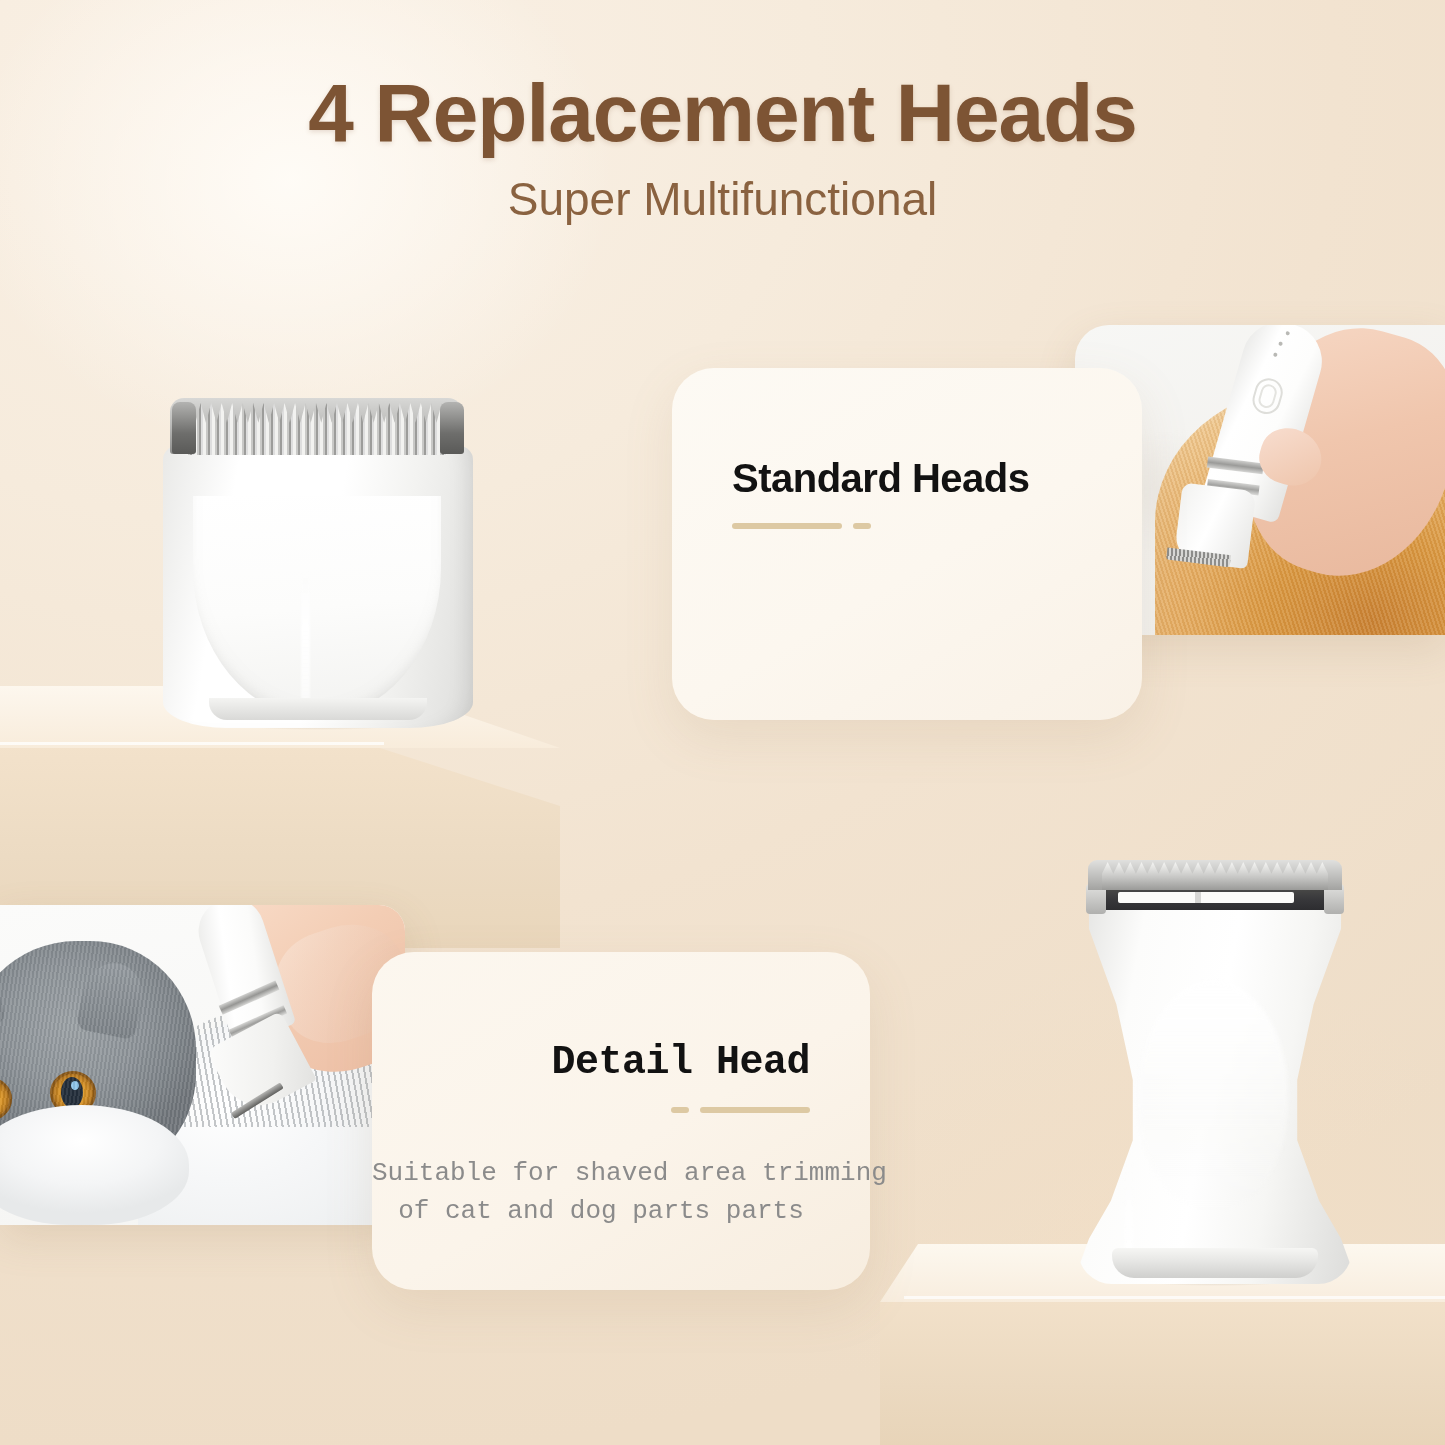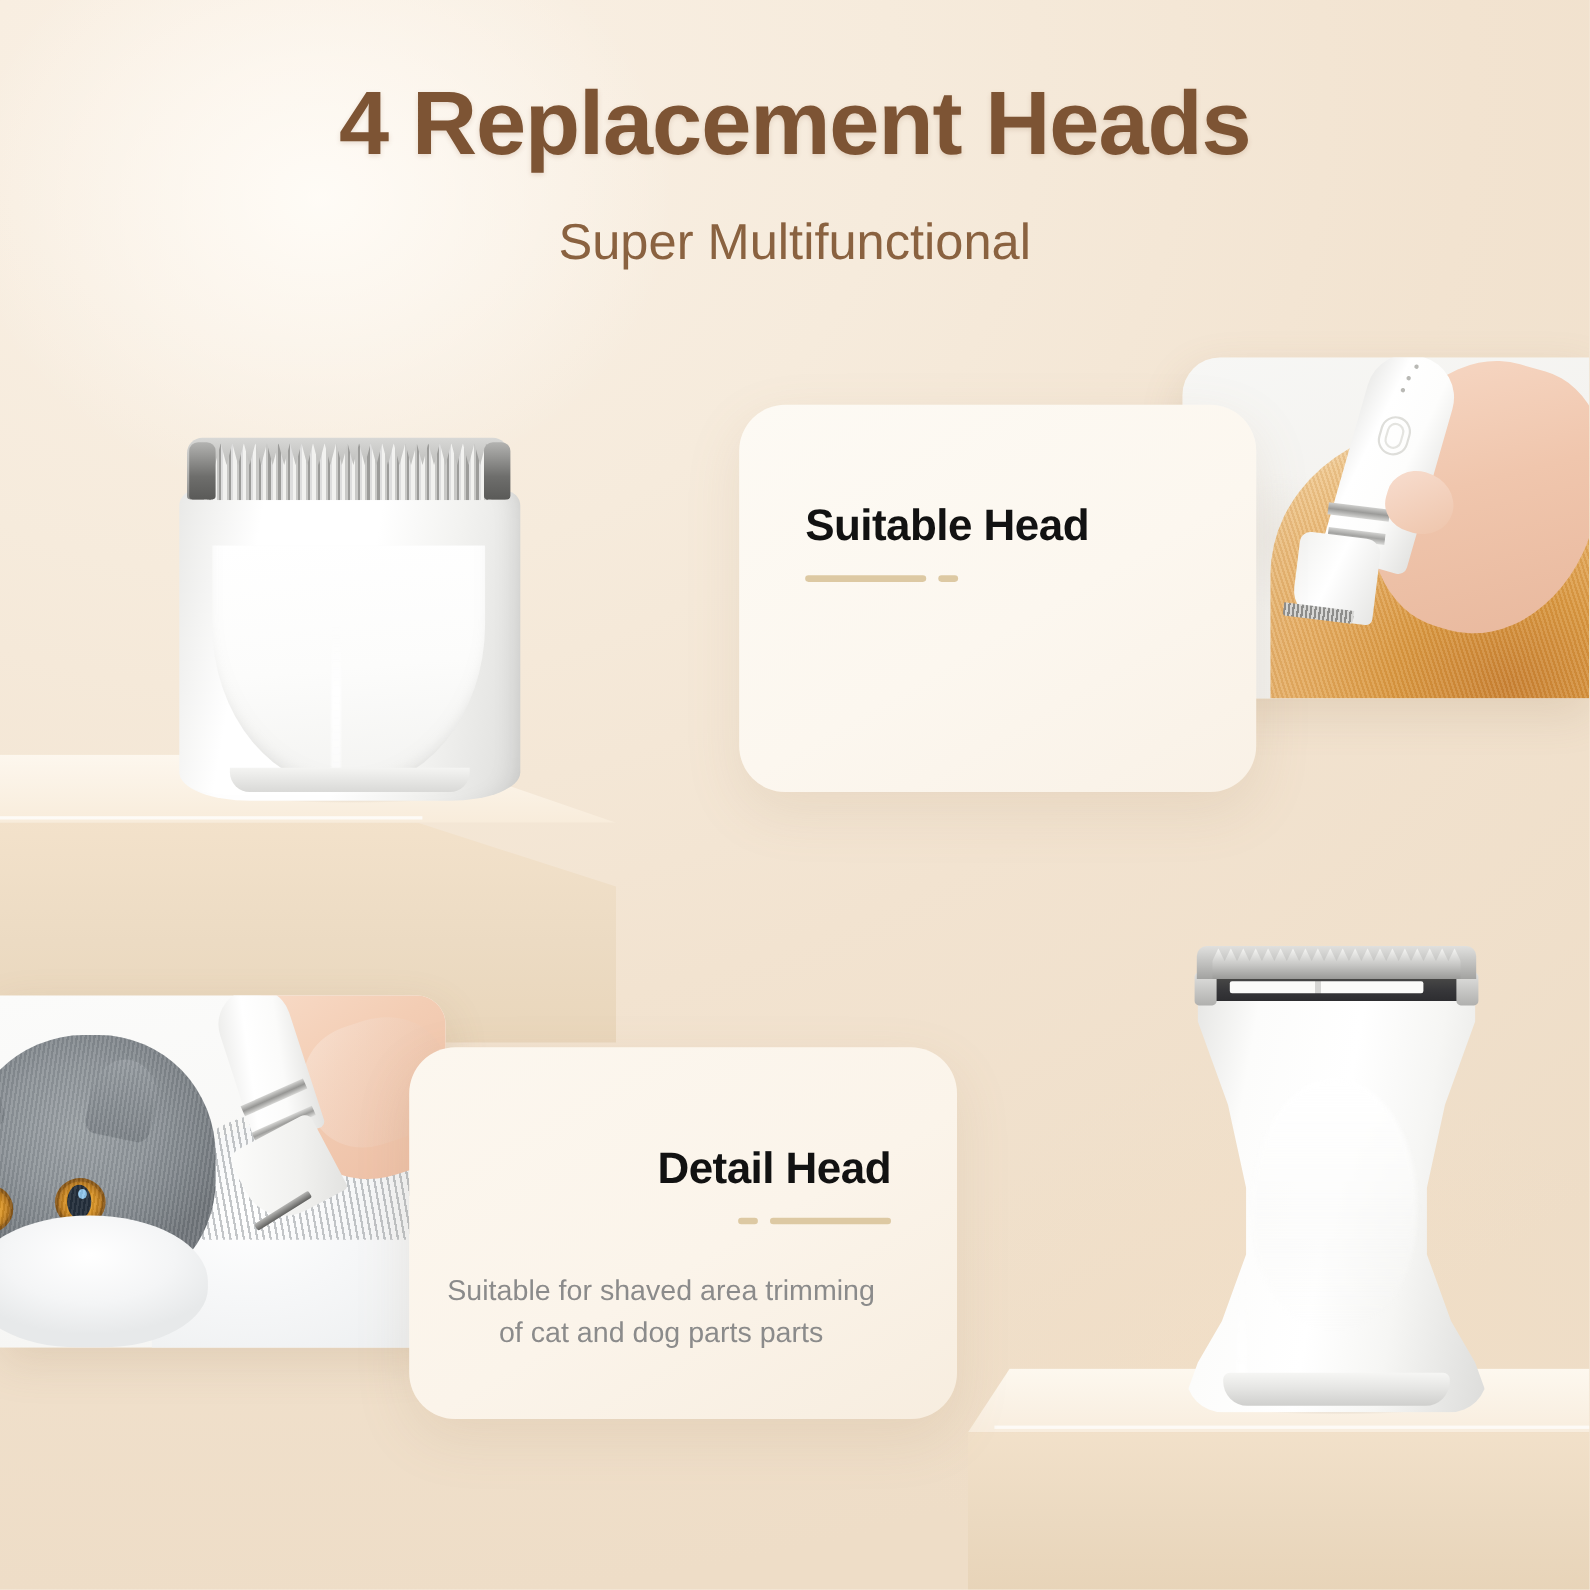--- a/index.html
+++ b/index.html
@@ -32,21 +32,21 @@
 
   
   .header { position:absolute; left:0; top:0; width:1445px; text-align:center; }
   .title {
     margin-top:66px;
     font-size:82px; font-weight:bold; letter-spacing:-1px;
     color:#7d5434;
     text-shadow:0 2px 5px rgba(125,84,52,.18);
   }
   .subtitle {
-    margin-top:32px;
+    margin-top:12px;
     font-size:46px; font-weight:normal;
     color:#8a6240;
   }
 
   
   .pedestal { position:absolute; }
   .ped-top  { position:absolute; }
   .ped-face { position:absolute; }
 
   
@@ -386,20 +386,21 @@
   #card-standard {
     left:672px; top:368px; width:470px; height:352px;
     background:linear-gradient(150deg,#fdfaf4 0%, #fcf7ef 55%, #f9f1e6 100%);
     padding:88px 0 0 60px;
   }
   #card-detail {
     left:372px; top:952px; width:498px; height:338px;
     background:linear-gradient(150deg,#fcf7ef 0%, #fbf4ea 55%, #f7eddf 100%);
     padding:88px 60px 0 0;
     text-align:right;
+    font-family:Liberation Mono, monospace;
   }
 
   .card-title {
     font-size:40px; font-weight:bold; color:#121212; letter-spacing:-.5px;
   }
   .accent { margin-top:22px; display:flex; align-items:center; gap:11px; }
   #card-detail .accent { justify-content:flex-end; }
   .dash-long  { width:110px; height:6px; background:#ddc9a3; border-radius:3px; }
   .dash-short { width:18px;  height:6px; background:#ddc9a3; border-radius:3px; }
 
@@ -498,21 +499,21 @@
     <div class="edge-gloss"></div>
     <div class="base"></div>
     <div class="blade-bar"></div>
     <div class="bar-l"></div>
     <div class="bar-r"></div>
     <div class="blade-cap"></div>
     <div class="teeth"></div>
   </div>
 
   <div class="card" id="card-standard">
-    <div class="card-title">Suitable Head</div>
+    <div class="card-title">Standard Heads</div>
     <div class="accent">
       <span class="dash-long"></span>
       <span class="dash-short"></span>
     </div>
   </div>
 
   <div class="card" id="card-detail">
     <div class="card-title">Detail Head</div>
     <div class="accent">
       <span class="dash-short"></span>

